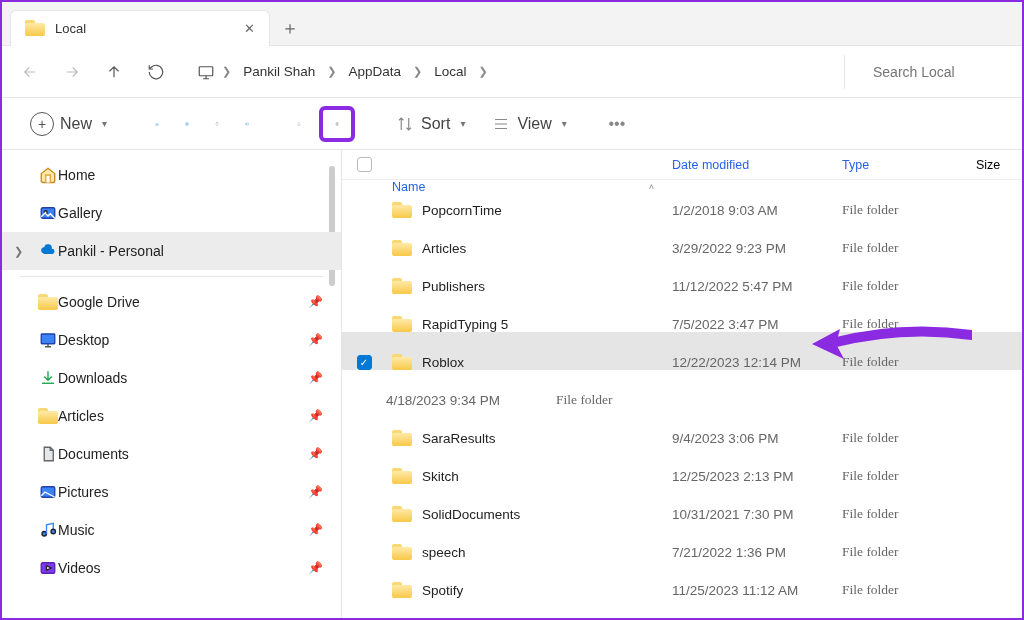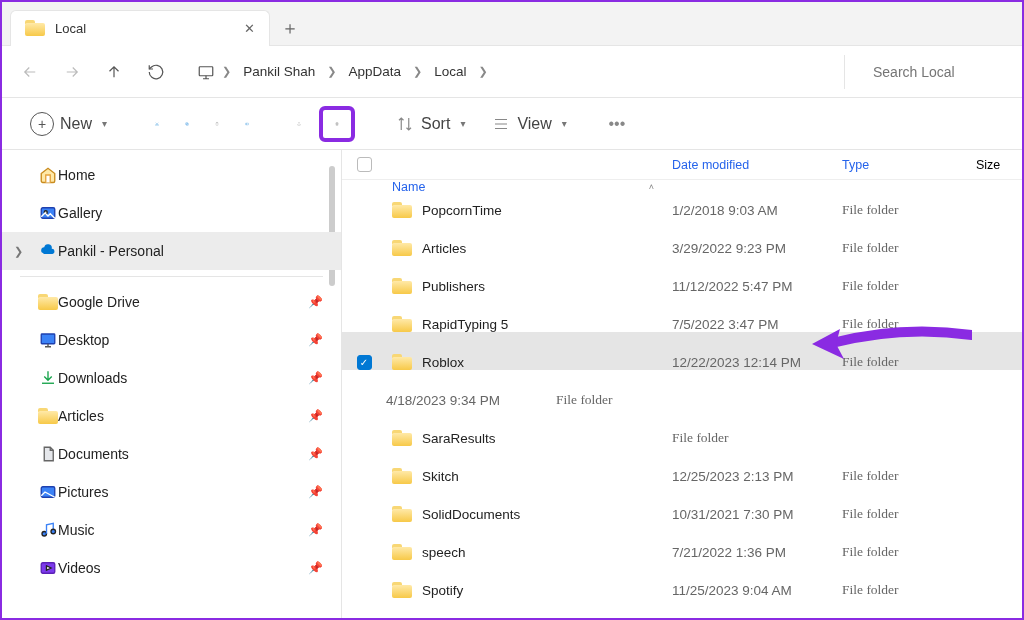--- a/index.html
+++ b/index.html
@@ -357,20 +357,21 @@
           <div class="r-check"></div>
           <div class="r-date">4/18/2023 9:34 PM</div>
           <div class="r-type">File folder</div>
         </div>
         <div class="row">
           <div class="r-check"></div>
           <div class="r-name">
             <span class="folder-glyph"></span>
             <span>SaraResults</span>
           </div>
+          <div class="r-date">9/4/2023 3:06 PM</div>
           <div class="r-type">File folder</div>
         </div>
         <div class="row">
           <div class="r-check"></div>
           <div class="r-name">
             <span class="folder-glyph"></span>
             <span>Skitch</span>
           </div>
           <div class="r-date">12/25/2023 2:13 PM</div>
           <div class="r-type">File folder</div>
@@ -392,21 +393,21 @@
           </div>
           <div class="r-date">7/21/2022 1:36 PM</div>
           <div class="r-type">File folder</div>
         </div>
         <div class="row">
           <div class="r-check"></div>
           <div class="r-name">
             <span class="folder-glyph"></span>
             <span>Spotify</span>
           </div>
-          <div class="r-date">11/25/2023 9:04 AM</div>
+          <div class="r-date">11/25/2023 11:12 AM</div>
           <div class="r-type">File folder</div>
         </div>
       </div>
 
     <svg class="arrow-annot" width="160" height="38" viewBox="0 0 160 38">
       <defs>
           <linearGradient id="g">
             <stop offset="0" stop-color="#8a2be2"></stop>
             <stop offset="1" stop-color="#8a2be2"></stop>
           </linearGradient>

